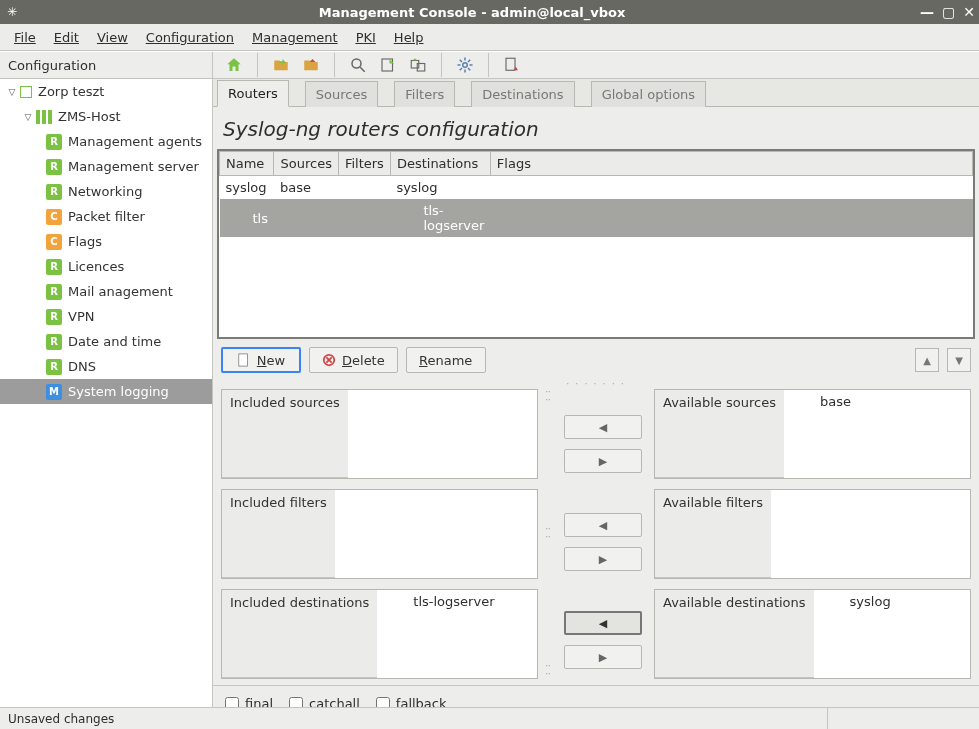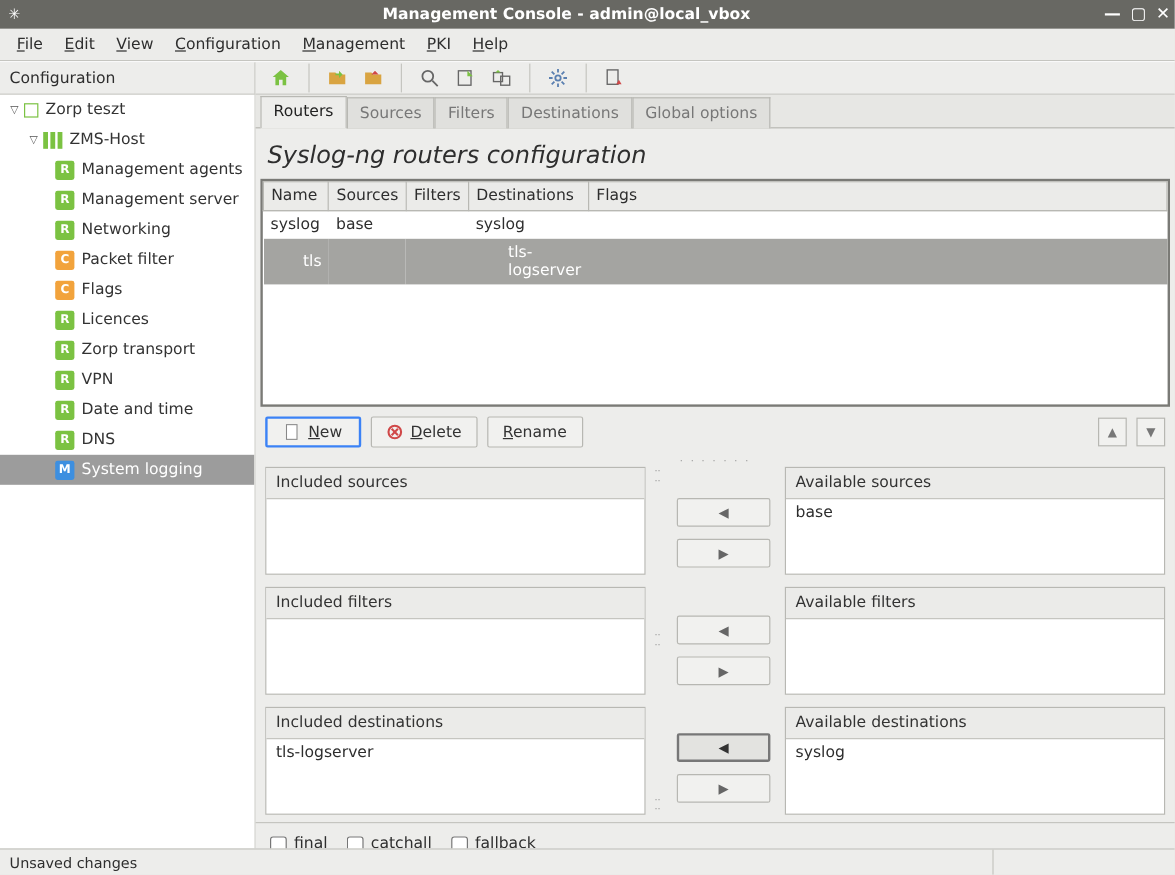--- a/index.html
+++ b/index.html
@@ -40,20 +40,21 @@
     border-bottom: 1px solid #c5c5c0;
     display: flex;
     align-items: center;
     padding: 0 6px;
     gap: 2px;
   }
   .menubar .menuitem {
     padding: 3px 8px;
     border-radius: 2px;
     cursor: pointer;
+    text-decoration: underline;
   }
   .menubar .menuitem u { text-decoration: underline; }
   
   .main {
     flex: 1;
     display: flex;
     border-top: 1px solid #fff;
     min-height: 0;
   }
   
@@ -147,21 +148,21 @@
     border-bottom: 1px solid #b8b8b3;
     background: #e7e7e4;
   }
   .tab {
     padding: 5px 10px 5px 10px;
     border: 1px solid #b8b8b3;
     border-bottom: none;
     background: #e0e0dd;
     color: #777;
     font-size: 13px;
-    margin-right: 0px;
+    margin-right: 16px;
     cursor: pointer;
     position: relative;
     top: 1px;
   }
   .tab.active {
     background: #ededeb;
     color: #222;
     border-bottom: 1px solid #ededeb;
   }
   
@@ -243,21 +244,22 @@
     gap: 6px;
   }
   .col { display: flex; flex-direction: column; gap: 10px; }
   .col.boxes { flex: 1; min-width: 0; }
   .col.arrows { width: 90px; align-items: center; justify-content: flex-start; }
   .listbox {
     border: 1px solid #b8b8b3;
     background: #fff;
     height: 90px;
     display: flex;
-    flex-direction: column;
+    flex-direction: row;
+    gap: 28px;
   }
   .listbox .lb-head {
     background: #ebebe9;
     border-bottom: 1px solid #c5c5c0;
     padding: 5px 8px;
     font-size: 13px;
     color: #333;
   }
   .listbox .lb-body {
     flex: 1;
@@ -374,21 +376,21 @@
           <div class="tree-row ind3">
             <span class="tree-icon ico-orange">C</span>
             <span>Flags</span>
           </div>
           <div class="tree-row ind3">
             <span class="tree-icon ico-green">R</span>
             <span>Licences</span>
           </div>
           <div class="tree-row ind3">
             <span class="tree-icon ico-green">R</span>
-            <span>Zorp transport</span>
+            <span>Mail anagement</span>
           </div>
           <div class="tree-row ind3">
             <span class="tree-icon ico-green">R</span>
             <span>VPN</span>
           </div>
           <div class="tree-row ind3">
             <span class="tree-icon ico-green">R</span>
             <span>Date and time</span>
           </div>
           <div class="tree-row ind3">

